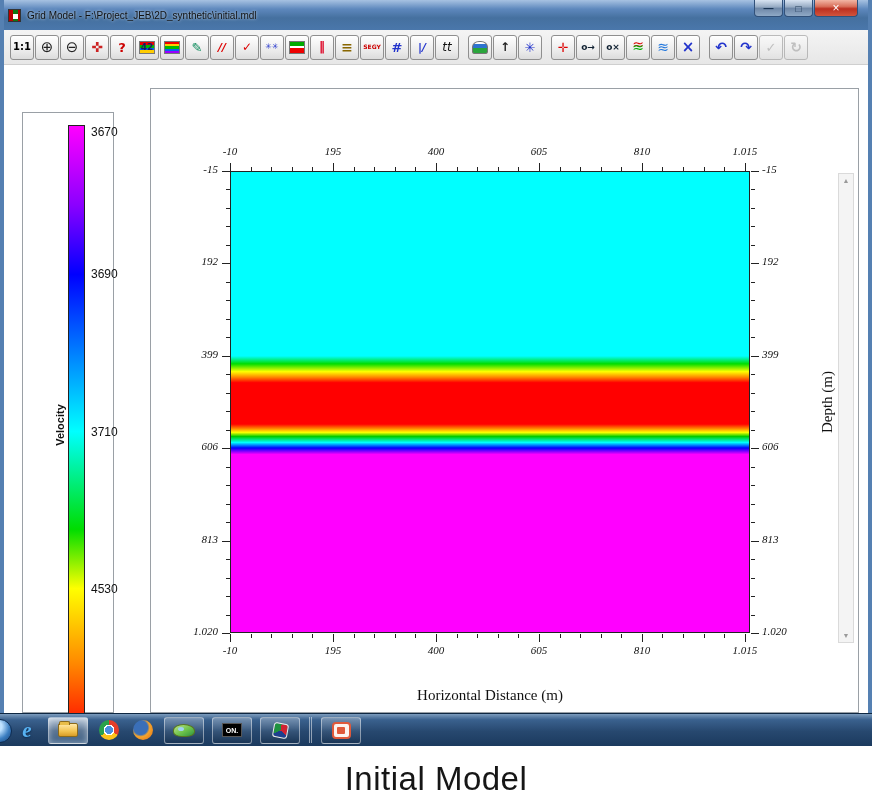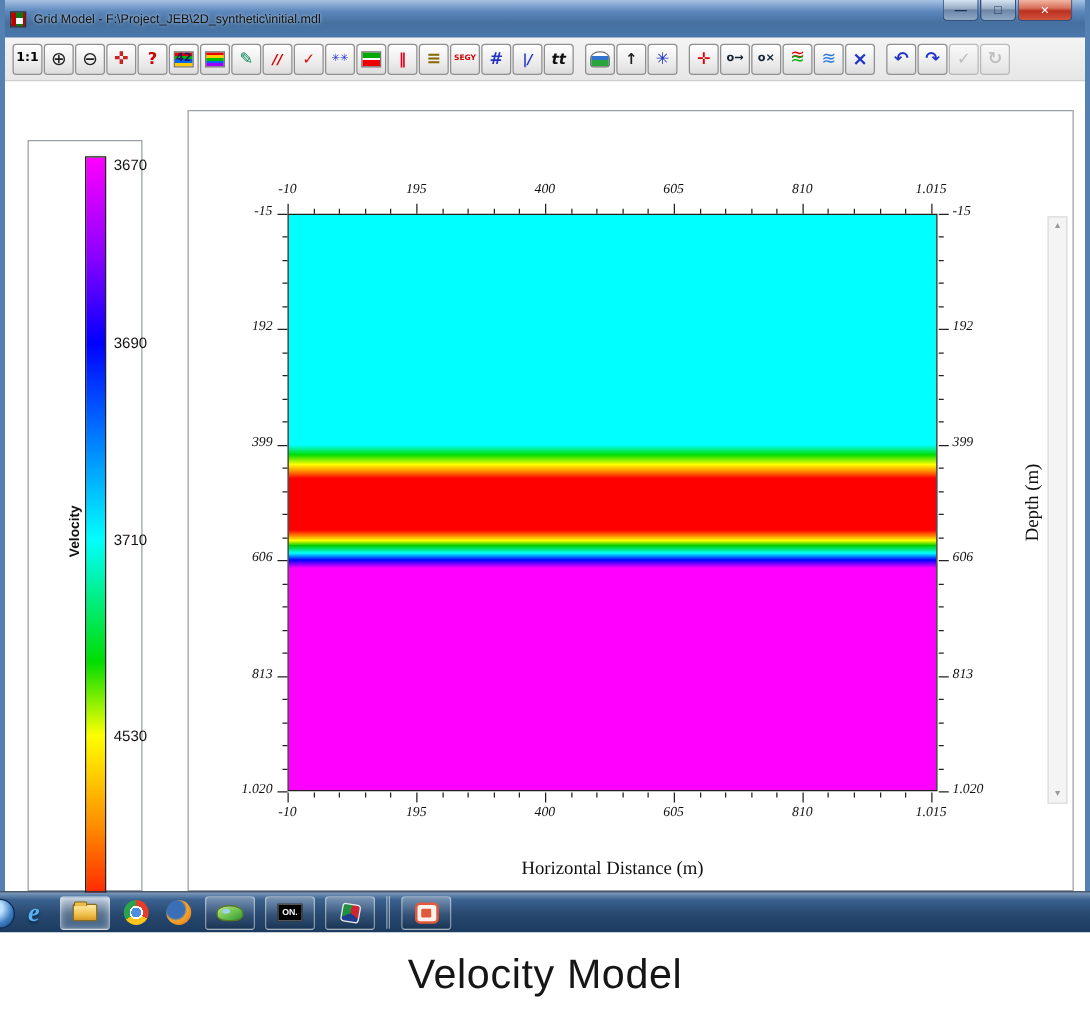--- a/index.html
+++ b/index.html
@@ -191,21 +191,21 @@
         <div class="tbtn">
           <span style="color: rgb(204, 0, 0); font-size: 6px; font-weight: bold;">SEGY</span>
         </div>
         <div class="tbtn">
           <span style="color: rgb(34, 51, 204); font-size: 13px; font-weight: bold;">#</span>
         </div>
         <div class="tbtn">
           <span style="color: rgb(34, 51, 204); font-size: 11px; font-weight: bold; font-style: italic;">|/</span>
         </div>
         <div class="tbtn">
-          <span style="color: rgb(17, 17, 17); font-size: 12px; font-weight: bold; font-style: italic;">tt</span>
+          <span style="color: rgb(17, 17, 17); font-size: 12px; font-weight: normal; font-style: italic;">tt</span>
         </div>
         <div class="tbtn" style="margin-left: 8px;">
           <div class="arti wave"></div>
         </div>
         <div class="tbtn">
           <span style="color: rgb(34, 34, 34); font-size: 12px; font-weight: bold;">↑</span>
         </div>
         <div class="tbtn">
           <span style="color: rgb(34, 51, 204); font-size: 13px; font-weight: bold;">✳</span>
         </div>
@@ -422,16 +422,16 @@
       </div>
       <div class="tb-sep"></div>
       <div class="tb-framed">
         <span class="ic-capture">
           <i></i>
         </span>
       </div>
     </div>
 
   <div class="caption">
-    <span class="caption-text">Velocity Model</span>
+    <span class="caption-text">Initial Model</span>
   </div>
 
 </div>
 
 </body></html>

